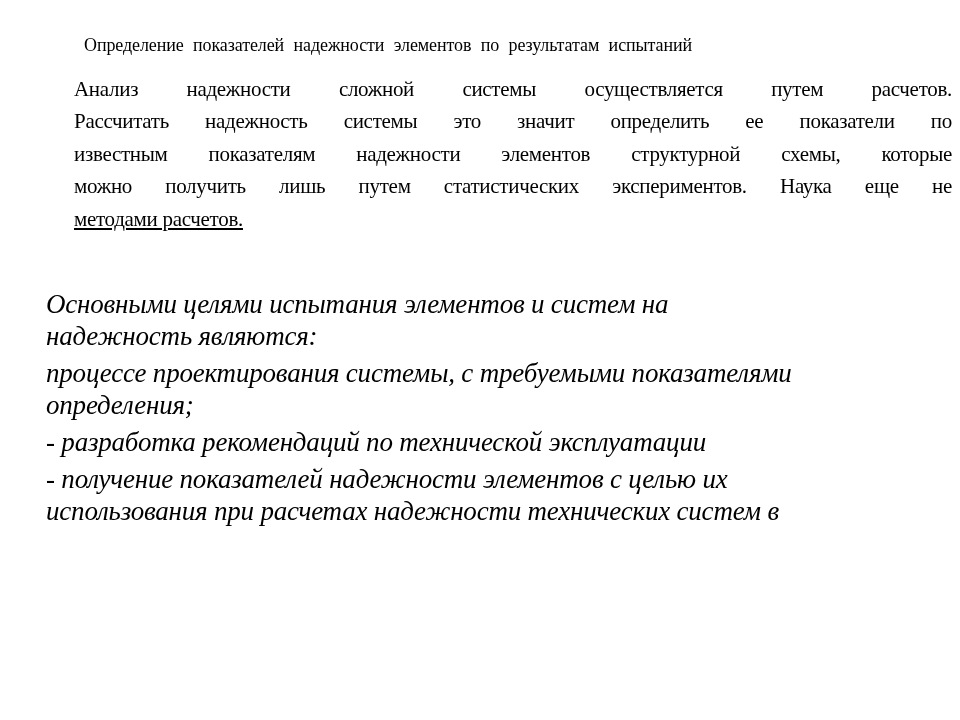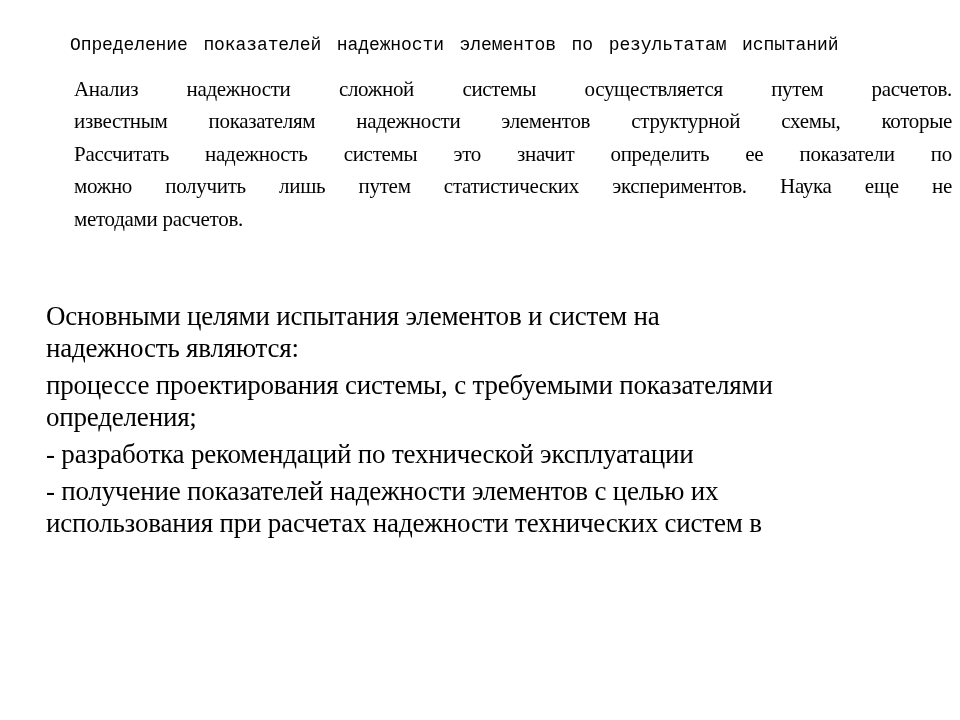--- a/index.html
+++ b/index.html
@@ -10,78 +10,79 @@
     body {
       width: 960px;
       height: 720px;
       position: relative;
       overflow: hidden;
       font-family: "Liberation Serif", "DejaVu Serif", serif;
       color: #000000;
     }
     .slide-title {
       position: absolute;
-      left: 70px;
+      left: 84px;
       top: 33px;
       width: 830px;
       font-size: 18px;
       line-height: 24px;
       white-space: nowrap;
       word-spacing: 5px;
       letter-spacing: -0.1px;
-      font-family: Liberation Mono, monospace;
     }
     .intro {
       position: absolute;
       left: 46px;
       top: 73px;
       width: 906px;
       font-size: 21px;
       line-height: 32.4px;
       letter-spacing: -0.3px;
     }
     .intro .line {
       display: block;
       text-align: justify;
       text-align-last: justify;
       white-space: nowrap;
       height: 32.4px;
       margin-left: 28px;
     }
     .intro .line.last {
       text-align-last: left;
+      text-decoration: underline;
     }
     .goals {
       position: absolute;
       left: 46px;
-      top: 300px;
+      top: 288px;
       width: 900px;
       font-size: 27px;
       line-height: 32px;
       letter-spacing: -0.2px;
+      font-style: italic;
     }
     .goals .para {
       display: block;
       margin-bottom: 5px;
     }
     .goals .line {
       display: block;
       white-space: nowrap;
       height: 32px;
     }
   </style>
 </head>
 <body>
 
 <div class="slide-title">Определение   показателей   надежности   элементов по результатам испытаний</div>
 
 <div class="intro">
   <span class="line">Анализ надежности сложной системы осуществляется путем расчетов.</span>
+  <span class="line">Рассчитать надежность системы это значит определить ее показатели по</span>
   <span class="line">известным показателям надежности элементов структурной схемы, которые</span>
-  <span class="line">Рассчитать надежность системы это значит определить ее показатели по</span>
   <span class="line">можно получить лишь путем статистических экспериментов. Наука еще не</span>
   <span class="line last">методами расчетов.</span>
 </div>
 
 <div class="goals">
   <div class="para">
     <span class="line">Основными целями испытания элементов и систем на</span>
     <span class="line">надежность являются:</span>
   </div>
   <div class="para">

